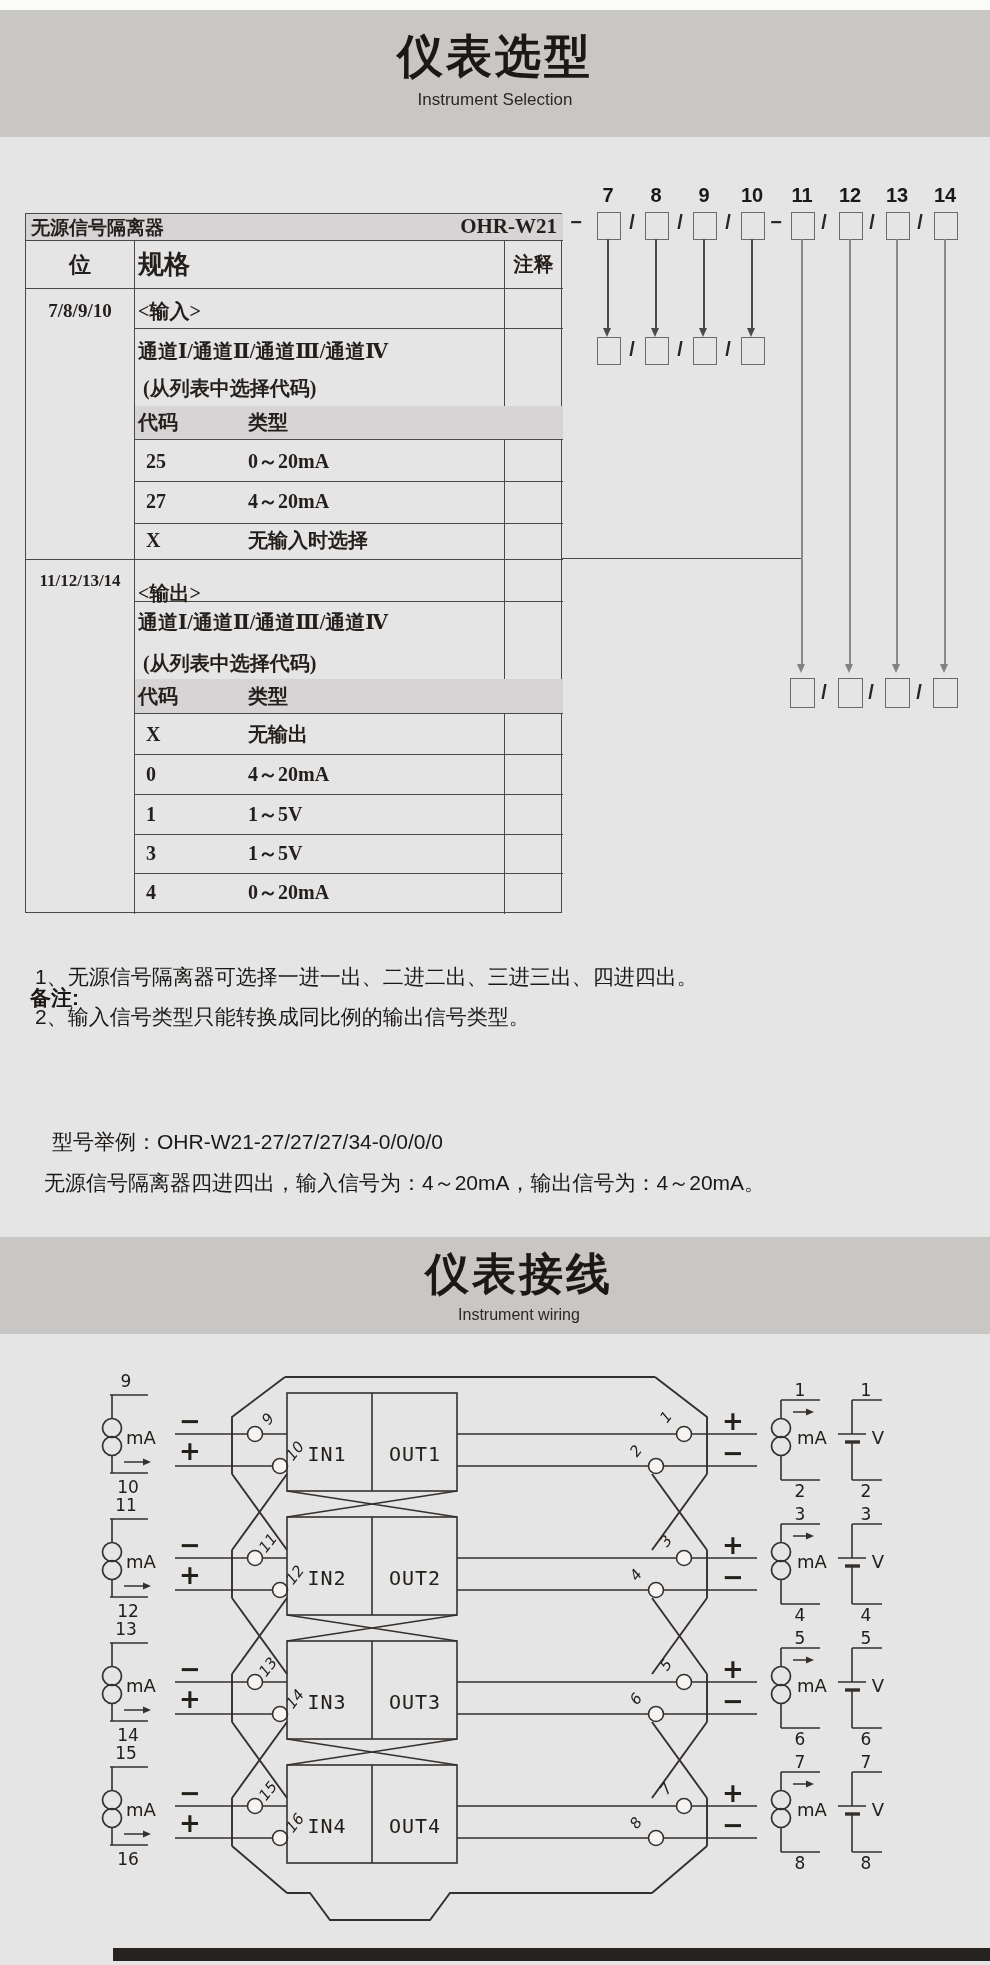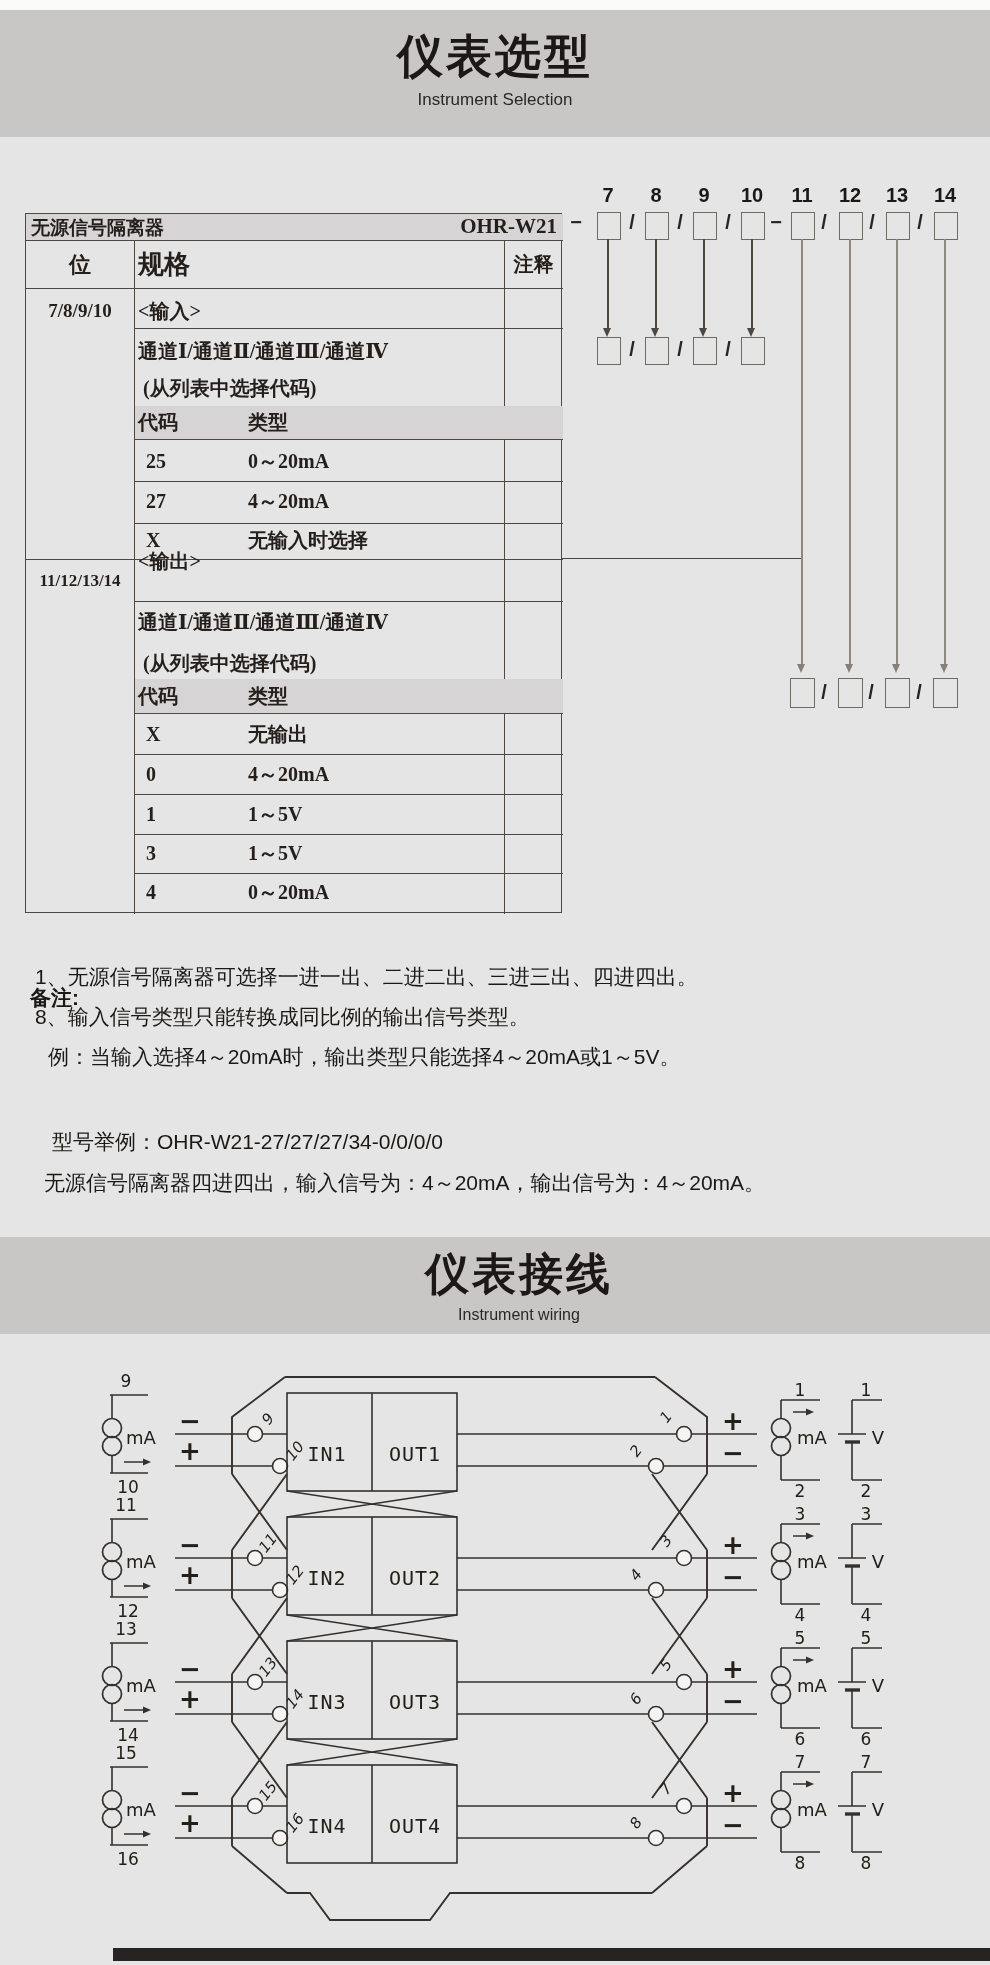--- a/index.html
+++ b/index.html
@@ -87,21 +87,21 @@
     <div class="abs ser cellTxt" style="left:112px;top:192px;height:33px;line-height:33px;">代码</div>
     <div class="abs ser cellTxt" style="left:222px;top:192px;height:33px;line-height:33px;">类型</div>
     <div class="abs ser cellTxt" style="left:120px;top:228px;height:38px;line-height:38px;">25</div>
     <div class="abs ser cellTxt" style="left:222px;top:228px;height:38px;line-height:38px;">0～20mA</div>
     <div class="abs ser cellTxt" style="left:120px;top:268px;height:38px;line-height:38px;">27</div>
     <div class="abs ser cellTxt" style="left:222px;top:268px;height:38px;line-height:38px;">4～20mA</div>
     <div class="abs ser cellTxt" style="left:120px;top:308px;height:36px;line-height:36px;">X</div>
     <div class="abs ser cellTxt" style="left:222px;top:308px;height:36px;line-height:36px;">无输入时选择</div>
 
     <div class="abs ser cellTxt" style="left:0;top:348px;width:108px;height:38px;line-height:38px;text-align:center;font-size:17px;">11/12/13/14</div>
-    <div class="abs ser cellTxt" style="left:112px;top:328px;height:38px;line-height:38px;">&lt;输出&gt;</div>
+    <div class="abs ser cellTxt" style="left:112px;top:360px;height:38px;line-height:38px;">&lt;输出&gt;</div>
     <div class="abs ser cellTxt" style="left:112px;top:390px;height:36px;line-height:36px;">通道Ⅰ/通道Ⅱ/通道Ⅲ/通道Ⅳ</div>
     <div class="abs ser cellTxt" style="left:117px;top:433px;height:32px;line-height:32px;">(从列表中选择代码)</div>
     <div class="abs ser cellTxt" style="left:112px;top:465px;height:34px;line-height:34px;">代码</div>
     <div class="abs ser cellTxt" style="left:222px;top:465px;height:34px;line-height:34px;">类型</div>
     <div class="abs ser cellTxt" style="left:120px;top:501px;height:38px;line-height:38px;">X</div>
     <div class="abs ser cellTxt" style="left:222px;top:501px;height:38px;line-height:38px;">无输出</div>
     <div class="abs ser cellTxt" style="left:120px;top:541px;height:38px;line-height:38px;">0</div>
     <div class="abs ser cellTxt" style="left:222px;top:541px;height:38px;line-height:38px;">4～20mA</div>
     <div class="abs ser cellTxt" style="left:120px;top:581px;height:38px;line-height:38px;">1</div>
     <div class="abs ser cellTxt" style="left:222px;top:581px;height:38px;line-height:38px;">1～5V</div>
@@ -168,22 +168,21 @@
   <div class="abs cbox" style="left:790px;top:678px;width:23px;height:28px;"></div>
   <div class="abs sep" style="left:814px;top:681px;width:20px;">/</div>
   <div class="abs cbox" style="left:838px;top:678px;width:23px;height:28px;"></div>
   <div class="abs sep" style="left:861px;top:681px;width:20px;">/</div>
   <div class="abs cbox" style="left:885px;top:678px;width:23px;height:28px;"></div>
   <div class="abs sep" style="left:909px;top:681px;width:20px;">/</div>
   <div class="abs cbox" style="left:933px;top:678px;width:23px;height:28px;"></div>
 
   <div class="abs note" style="left:30px;top:984px;font-weight:bold;">备注:</div>
   <div class="abs note" style="left:35px;top:963px;">1、无源信号隔离器可选择一进一出、二进二出、三进三出、四进四出。</div>
-  <div class="abs note" style="left:35px;top:1003px;">8、输入信号类型只能转换成同比例的输出信号类型。</div>
-  <div class="abs note" style="left:48px;top:1043px;">例：当输入选择4～20mA时，输出类型只能选择4～20mA或1～5V。</div>
+  <div class="abs note" style="left:35px;top:1003px;">2、输入信号类型只能转换成同比例的输出信号类型。</div>
   <div class="abs note" style="left:52px;top:1128px;">型号举例：OHR-W21-27/27/27/34-0/0/0/0</div>
   <div class="abs note" style="left:44px;top:1169px;">无源信号隔离器四进四出，输入信号为：4～20mA，输出信号为：4～20mA。</div>
 
   <div class="abs band" style="top:1237px;height:97px;padding-left:24px;">
     <div class="band-title" style="margin-top:8px;font-size:44px;">仪表接线</div>
     <div class="band-sub" style="font-size:16px;">Instrument wiring</div>
   </div>
 
   <svg class="abs" style="left:0;top:1350px;" width="990" height="615" viewBox="0 0 990 615">
 

